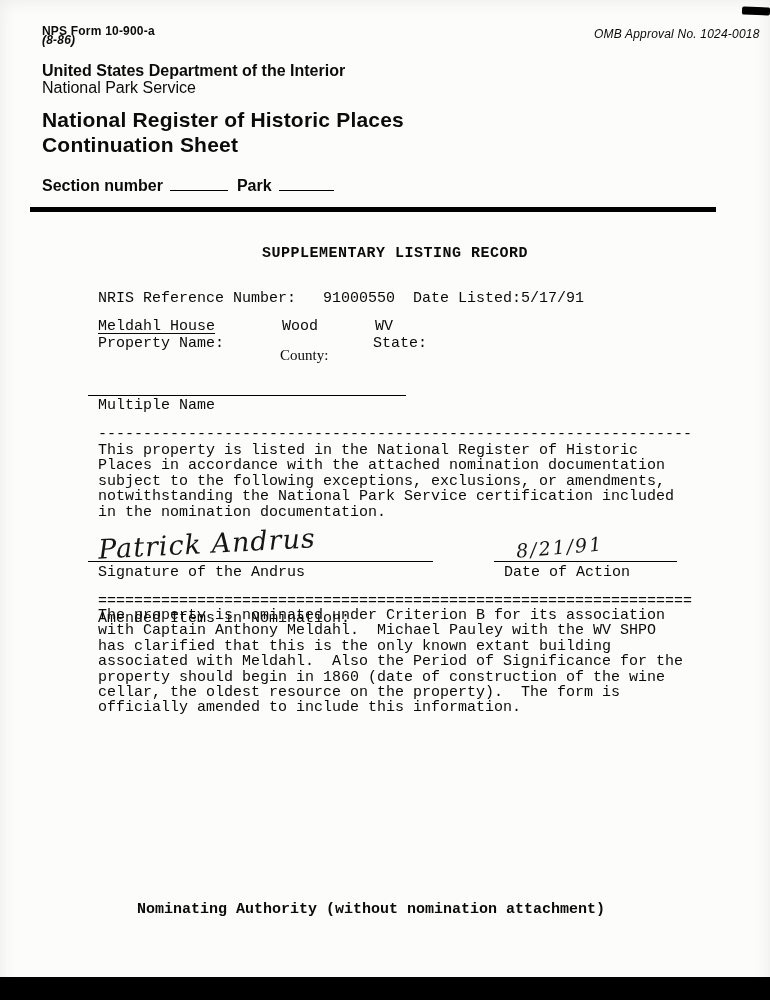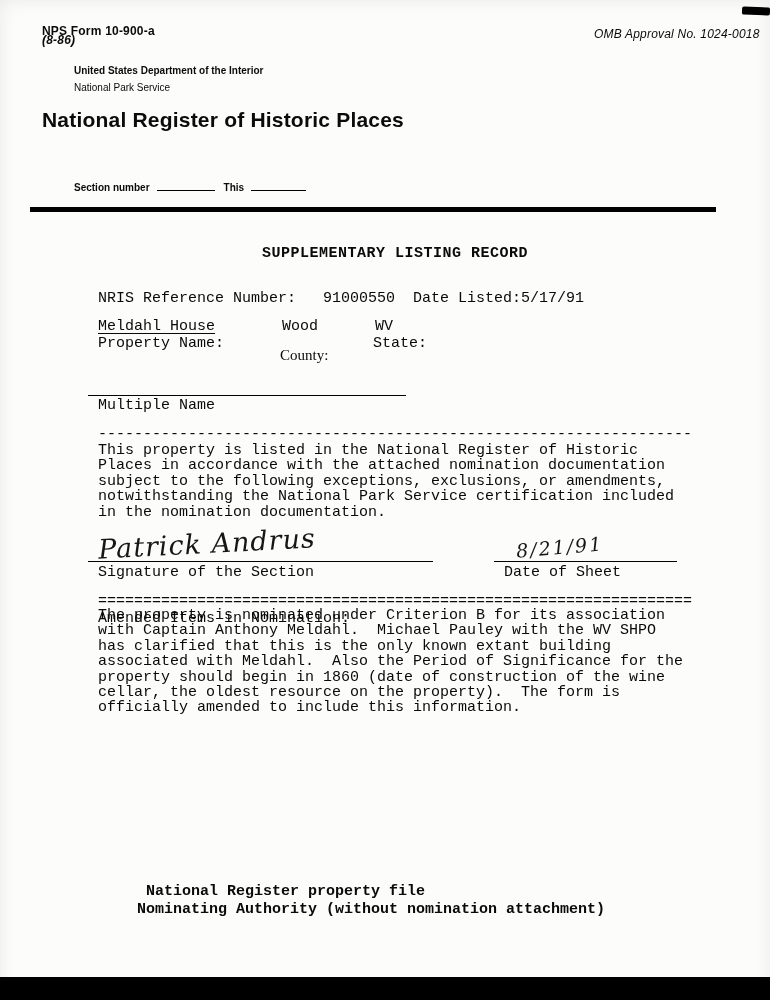--- a/index.html
+++ b/index.html
@@ -7,21 +7,21 @@
   .page {
     position:relative; width:770px; height:1000px; margin:0 auto;
     background:#fcfcfa; overflow:hidden;
     box-shadow: inset 0 0 18px rgba(0,0,0,0.08);
     font-family:"Liberation Sans", sans-serif; color:#0b0b0b;
   }
   .abs { position:absolute; }
   .tiny { font-size:12px; line-height:9px; letter-spacing:0.2px; }
   .b { font-weight:bold; }
   .i { font-style:italic; }
-  .hdr { font-size:10px; line-height:16px;margin-left:32px; }
+  .hdr { font-size:16px; line-height:16px; }
   .title { font-size:21px; line-height:25px; font-weight:bold; letter-spacing:0.2px; }
   .rule { background:#000; height:4.5px; }
   .mono { font-family:"Liberation Mono", monospace; font-size:15px; line-height:15.4px; white-space:pre; color:#0a0a0a;margin-left:10px; }
   .para { white-space:pre-wrap; }
   .blank {
     display:inline-block; height:13px; border-bottom:1.6px solid #000;
     vertical-align:baseline; margin:0 9px 0 7px;
   }
   .uline { border-top:1.6px solid #000; height:0; }
   .u { text-decoration:underline; text-underline-offset:3px; }
@@ -39,23 +39,24 @@
 <div class="page">
 
   <div class="abs tiny b" style="left:42px; top:27px;">NPS Form 10-900-a</div>
   <div class="abs tiny b" style="left:42px; top:36px;font-style:italic;">(8-86)</div>
   <div class="abs tiny i" style="left:594px; top:30px;">OMB Approval No. 1024-0018</div>
 
   <div class="abs hdr b" style="left:42px; top:63px;">United States Department of the Interior</div>
   <div class="abs hdr" style="left:42px; top:80px;">National Park Service</div>
 
   <div class="abs title" style="left:42px; top:107px;">National Register of Historic Places</div>
+  <div class="abs title" style="left:42px; top:132px;">Continuation Sheet</div>
 
   <div class="abs hdr b" style="left:42px; top:178px;">
-    <span>Section number</span><span class="blank" style="width:58px;"></span><span>This</span><span class="blank" style="width:55px;"></span>
+    <span>Section number</span><span class="blank" style="width:58px;"></span><span>Park</span><span class="blank" style="width:55px;"></span>
   </div>
 
   <div class="abs rule" style="left:30px; top:207px; width:686px;"></div>
 
   <div class="abs mono b" style="left:0; top:246px; width:770px; text-align:center; letter-spacing:0.5px;">SUPPLEMENTARY LISTING RECORD</div>
 
   <div class="abs mono" style="left:88px; top:291px;">NRIS Reference Number:   91000550  Date Listed:5/17/91</div>
 
   <div class="abs mono u" style="left:88px; top:319px;">Meldahl House</div>
   <div class="abs mono" style="left:272px; top:319px;">Wood</div>
@@ -72,33 +73,32 @@
   <div class="abs mono para" style="left:88px; top:443px; width:620px;">This property is listed in the National Register of Historic
 Places in accordance with the attached nomination documentation
 subject to the following exceptions, exclusions, or amendments,
 notwithstanding the National Park Service certification included
 in the nomination documentation.</div>
 
   <div class="abs handwriting sig-name" style="left:98px; top:528px;">Patrick Andrus</div>
   <div class="abs uline" style="left:88px; top:561px; width:345px;"></div>
   <div class="abs handwriting sig-date" style="left:516px; top:536px;">8/21/91</div>
   <div class="abs uline" style="left:494px; top:561px; width:183px;"></div>
-  <div class="abs mono" style="left:88px; top:565px;">Signature of the Section</div>
-  <div class="abs mono" style="left:494px; top:565px;">Date of Sheet</div>
+  <div class="abs mono" style="left:88px; top:565px;">Signature of the Andrus</div>
+  <div class="abs mono" style="left:494px; top:565px;">Date of Action</div>
 
   <div class="abs mono" style="left:88px; top:594px;">==================================================================</div>
 
   <div class="abs mono" style="left:88px; top:611px;text-align:center;">Amended Items in Nomination:</div>
   <div class="abs mono para" style="left:88px; top:608px; width:630px;">The property is nominated under Criterion B for its association
 with Captain Anthony Meldahl.  Michael Pauley with the WV SHPO
 has clarified that this is the only known extant building
 associated with Meldahl.  Also the Period of Significance for the
 property should begin in 1860 (date of construction of the wine
 cellar, the oldest resource on the property).  The form is
 officially amended to include this information.</div>
 
-  <div class="abs mono b" style="left:136px; top:884px;">National Register property file</div>
   <div class="abs mono b" style="left:127px; top:902px;">Nominating Authority (without nomination attachment)</div>
 
   <div class="abs artifact" style="left:0; bottom:0; width:770px; height:23px;"></div>
   <div class="abs artifact" style="left:742px; top:7px; width:28px; height:8px; transform:rotate(2deg); border-radius:2px;"></div>
 
 </div>
 
 </body></html>

